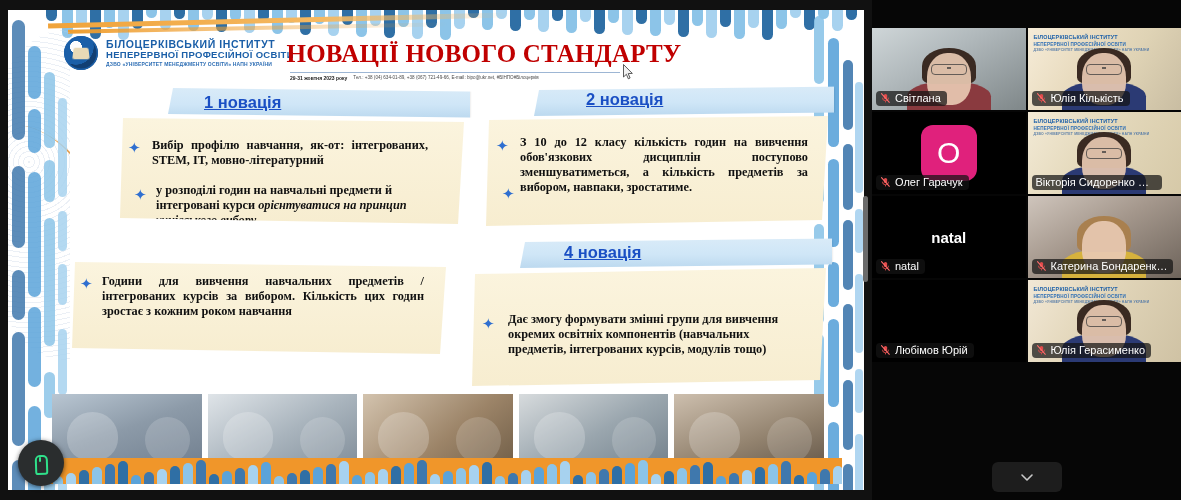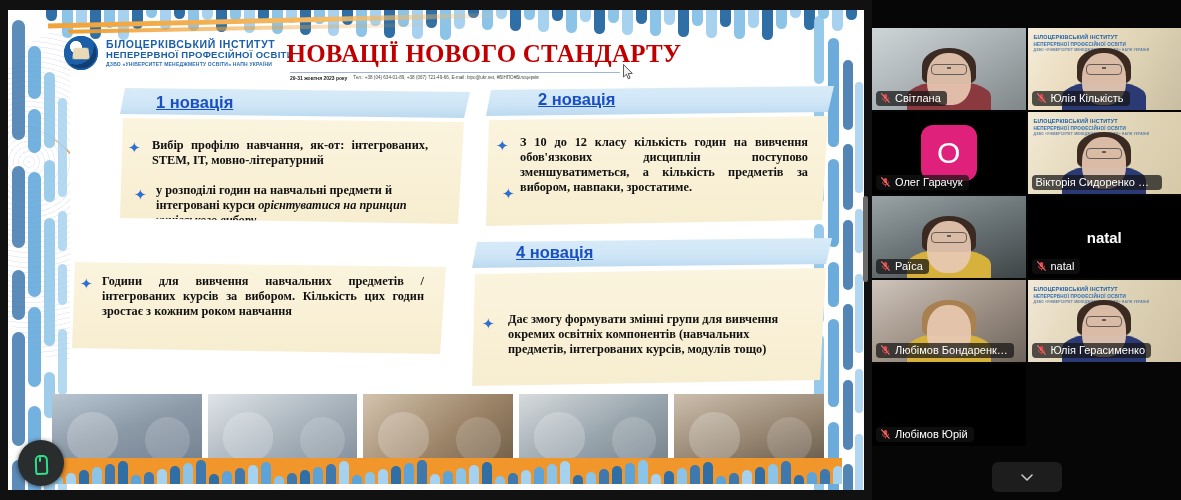--- a/index.html
+++ b/index.html
@@ -39,21 +39,21 @@
 
   .slide-title{position:absolute;left:276px;top:30px;width:400px;text-align:center;
       font-family:"Liberation Serif",serif;font-weight:bold;font-size:25px;color:#c00000;letter-spacing:.2px;}
   .meta-line{position:absolute;left:282px;top:62px;width:330px;border-top:1px solid #9db6d4;padding-top:2px;
      font-size:4.6px;color:#4a4a4a;display:flex;gap:6px;white-space:nowrap;overflow:hidden;}
   .meta-date{font-weight:bold;color:#1b1b1b;font-size:5px;}
 
   
   .nov{position:absolute;}
   .nov-head{position:relative;background:linear-gradient(180deg,#d9ebf8 0%,#cfe6f7 55%,#bcd9ef 100%);
-      box-shadow:0 2px 2px rgba(0,0,0,.16);}
+      box-shadow:0 2px 2px rgba(0,0,0,.16);margin-left:48px;}
   .nov-head span{position:absolute;font-weight:bold;font-size:16.5px;color:#1a4fc4;text-decoration:underline;white-space:nowrap;}
   .nov-body{position:relative;background:linear-gradient(180deg,#fbf4de 0%,#f7edd0 100%);box-shadow:0 2px 3px rgba(0,0,0,.18);}
   .nov-body .txt{position:absolute;font-family:"Liberation Serif",serif;font-weight:bold;font-size:12.3px;color:#101010;
       line-height:1.23;text-align:justify;}
   .star{position:absolute;color:#2f6fd0;font-size:15px;line-height:1;}
   .star:before{content:"\2726";}
 
   
   .photos{position:absolute;left:44px;bottom:14px;right:40px;height:82px;display:flex;gap:6px;}
   .ph{flex:1;position:relative;overflow:hidden;background:#cfd6dd;}
@@ -452,39 +452,20 @@
             <div class="body blue"></div>
             <div class="hair"></div>
             <div class="face"></div>
             <div class="glasses"></div>
           </div>
           <div class="namepill">
             <span class="nm">Вікторія Сидоренко БІН…</span>
           </div>
         </div>
         <div class="tile">
-          <div class="vid v-raisa">
-            <div class="body yellow"></div>
-            <div class="hair"></div>
-            <div class="face"></div>
-            <div class="glasses"></div>
-          </div>
-          <div class="namepill">
-            <span class="micoff">
-              <svg viewBox="0 0 16 16" width="11" height="12">
-                <rect x="5.6" y="2" width="4.8" height="7.6" rx="2.4" fill="#e04a4a"></rect>
-                <path d="M3.6 7.6a4.4 4.4 0 0 0 8.8 0" fill="none" stroke="#e04a4a" stroke-width="1.3"></path>
-                <path d="M8 12v2.4" stroke="#e04a4a" stroke-width="1.3"></path>
-                <path d="M2.2 1.6 L13.6 14.2" stroke="#ff6b6b" stroke-width="1.6" stroke-linecap="round"></path>
-              </svg>
-            </span>
-            <span class="nm">Раїса</span>
-          </div>
-        </div>
-        <div class="tile">
           <div class="vid v-dark">
             <div class="initialtext">natal</div>
           </div>
           <div class="namepill">
             <span class="micoff">
               <svg viewBox="0 0 16 16" width="11" height="12">
                 <rect x="5.6" y="2" width="4.8" height="7.6" rx="2.4" fill="#e04a4a"></rect>
                 <path d="M3.6 7.6a4.4 4.4 0 0 0 8.8 0" fill="none" stroke="#e04a4a" stroke-width="1.3"></path>
                 <path d="M8 12v2.4" stroke="#e04a4a" stroke-width="1.3"></path>
                 <path d="M2.2 1.6 L13.6 14.2" stroke="#ff6b6b" stroke-width="1.6" stroke-linecap="round"></path>
@@ -501,21 +482,35 @@
           </div>
           <div class="namepill">
             <span class="micoff">
               <svg viewBox="0 0 16 16" width="11" height="12">
                 <rect x="5.6" y="2" width="4.8" height="7.6" rx="2.4" fill="#e04a4a"></rect>
                 <path d="M3.6 7.6a4.4 4.4 0 0 0 8.8 0" fill="none" stroke="#e04a4a" stroke-width="1.3"></path>
                 <path d="M8 12v2.4" stroke="#e04a4a" stroke-width="1.3"></path>
                 <path d="M2.2 1.6 L13.6 14.2" stroke="#ff6b6b" stroke-width="1.6" stroke-linecap="round"></path>
               </svg>
             </span>
-            <span class="nm">Любімов Бондаренк…</span>
+            <span class="nm">Катерина Бондаренк…</span>
+          </div>
+        </div>
+        <div class="tile">
+          <div class="vid v-dark"></div>
+          <div class="namepill">
+            <span class="micoff">
+              <svg viewBox="0 0 16 16" width="11" height="12">
+                <rect x="5.6" y="2" width="4.8" height="7.6" rx="2.4" fill="#e04a4a"></rect>
+                <path d="M3.6 7.6a4.4 4.4 0 0 0 8.8 0" fill="none" stroke="#e04a4a" stroke-width="1.3"></path>
+                <path d="M8 12v2.4" stroke="#e04a4a" stroke-width="1.3"></path>
+                <path d="M2.2 1.6 L13.6 14.2" stroke="#ff6b6b" stroke-width="1.6" stroke-linecap="round"></path>
+              </svg>
+            </span>
+            <span class="nm">Любімов Юрій</span>
           </div>
         </div>
         <div class="tile">
           <div class="vid v-gerasymenko">
             <div class="bannertxt">
               <div>БІЛОЦЕРКІВСЬКИЙ ІНСТИТУТ</div>
               <div class="b2">НЕПЕРЕРВНОЇ ПРОФЕСІЙНОЇ ОСВІТИ</div>
               <div class="b3">ДЗВО «УНІВЕРСИТЕТ МЕНЕДЖМЕНТУ ОСВІТИ» НАПН УКРАЇНИ</div>
             </div>
             <div class="body blue"></div>
@@ -528,34 +523,20 @@
               <svg viewBox="0 0 16 16" width="11" height="12">
                 <rect x="5.6" y="2" width="4.8" height="7.6" rx="2.4" fill="#e04a4a"></rect>
                 <path d="M3.6 7.6a4.4 4.4 0 0 0 8.8 0" fill="none" stroke="#e04a4a" stroke-width="1.3"></path>
                 <path d="M8 12v2.4" stroke="#e04a4a" stroke-width="1.3"></path>
                 <path d="M2.2 1.6 L13.6 14.2" stroke="#ff6b6b" stroke-width="1.6" stroke-linecap="round"></path>
               </svg>
             </span>
             <span class="nm">Юлія Герасименко</span>
           </div>
         </div>
-        <div class="tile">
-          <div class="vid v-dark"></div>
-          <div class="namepill">
-            <span class="micoff">
-              <svg viewBox="0 0 16 16" width="11" height="12">
-                <rect x="5.6" y="2" width="4.8" height="7.6" rx="2.4" fill="#e04a4a"></rect>
-                <path d="M3.6 7.6a4.4 4.4 0 0 0 8.8 0" fill="none" stroke="#e04a4a" stroke-width="1.3"></path>
-                <path d="M8 12v2.4" stroke="#e04a4a" stroke-width="1.3"></path>
-                <path d="M2.2 1.6 L13.6 14.2" stroke="#ff6b6b" stroke-width="1.6" stroke-linecap="round"></path>
-              </svg>
-            </span>
-            <span class="nm">Любімов Юрій</span>
-          </div>
-        </div>
       </div>
     <div class="scroll-down">
       <svg class="chev" viewBox="0 0 16 16">
           <path d="M3 6 L8 11 L13 6" fill="none" stroke="#c8c8c8" stroke-width="1.6" stroke-linecap="round" stroke-linejoin="round"></path>
         </svg>
     </div>
   </div>
 
 </div>
 

